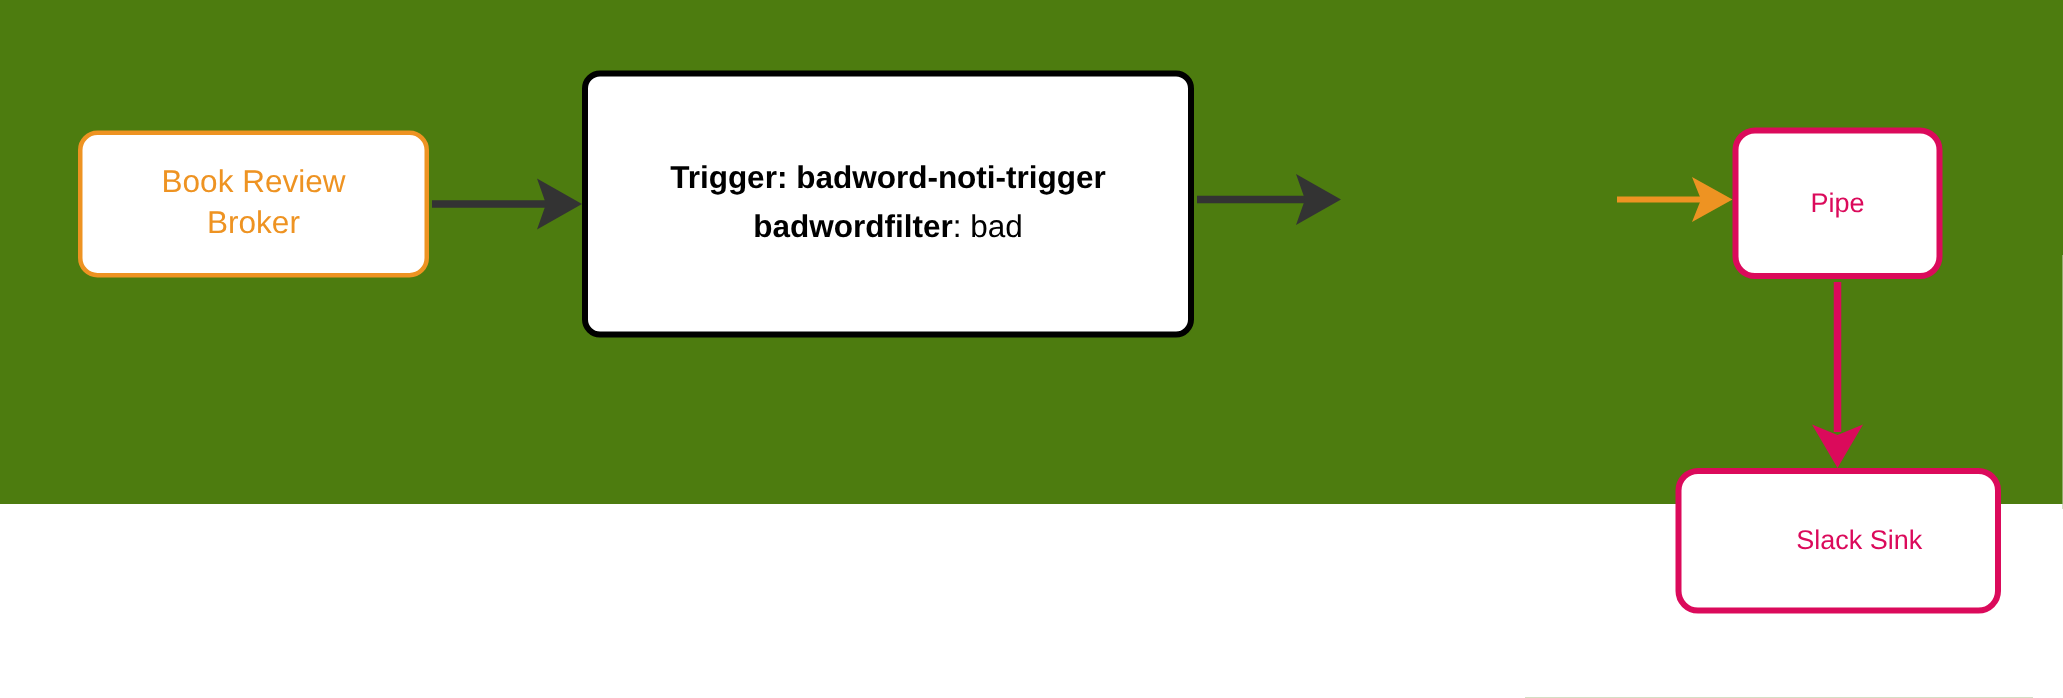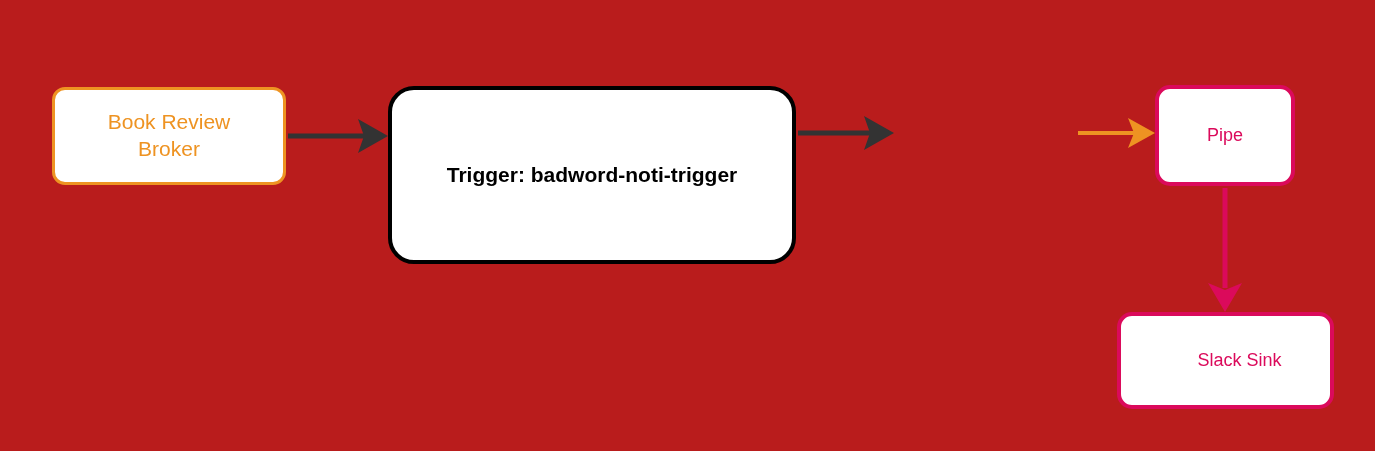--- a/index.html
+++ b/index.html
@@ -9,22 +9,22 @@
   }
   body {
     width: 1375px;
     height: 465px;
     font-family: "Liberation Sans", sans-serif;
     overflow: hidden;
   }
   #diagram-root {
     position: relative;
     width: 1375px;
-    height: 451px;
-    background: #b91c1c;
+    height: 336px;
+    background: #4d7c0f;
   }
   #edge-layer {
     position: absolute;
     left: 0;
     top: 0;
     width: 1375px;
     height: 465px;
     pointer-events: none;
   }
   .node {
@@ -63,25 +63,24 @@
     font-size: 20px;
   }
 
   
   #node-trigger {
     left: 388px;
     top: 47px;
     width: 408px;
     height: 178px;
     border: 4px solid #000000;
-    border-radius: 26px;
+    border-radius: 12px;
     color: #000000;
     font-size: 21px;
     line-height: 1.55;
-    margin-top: 39px;
   }
   #node-trigger .trigger-lines {
     display: block;
   }
   #node-trigger .trigger-line {
     display: block;
     white-space: nowrap;
   }
   #node-trigger .k {
     font-weight: bold;
@@ -140,20 +139,21 @@
   </svg>
 
   <div id="node-book-review-broker" class="node node-orange">
     <span class="node-label">Book Review
 Broker</span>
   </div>
 
   <div id="node-trigger" class="node">
     <span class="trigger-lines">
       <span class="trigger-line"><span class="k">Trigger: badword-noti-trigger</span></span>
+      <span class="trigger-line"><span class="k">badwordfilter</span><span class="v">: bad</span></span>
     </span>
   </div>
 
 
   <div id="node-pipe" class="node node-magenta">
     <span class="node-label">Pipe</span>
   </div>
 
   <div id="node-slack-sink" class="node node-magenta">
     <span class="node-label">Slack Sink</span>

